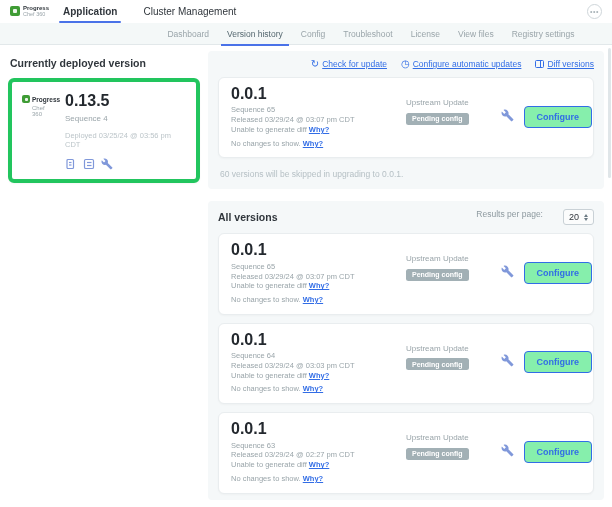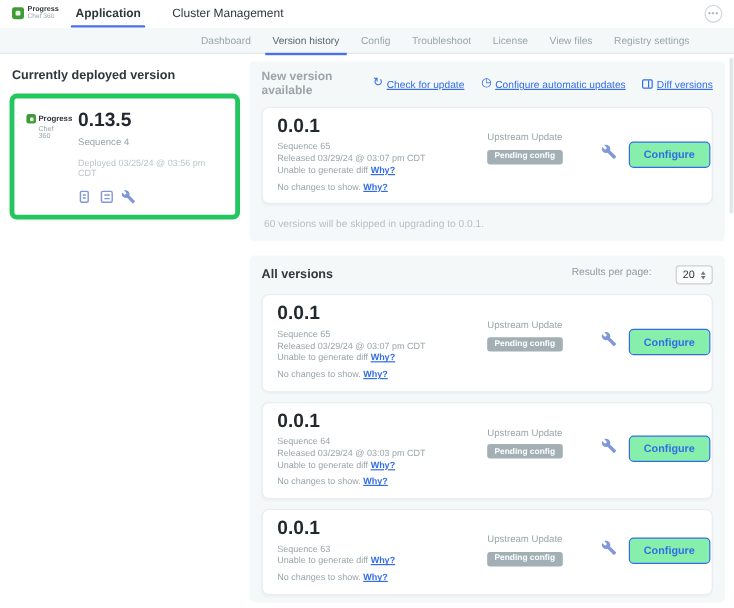--- a/index.html
+++ b/index.html
@@ -156,21 +156,20 @@
           </span>
         </div>
       </div>
     </div>
   </div>
 
   <div class="right-col">
 
     <div class="gray-section">
       <div class="section-head">
-        <span class="section-title-muted">New version available</span>
         <div class="head-links">
           <span class="head-link">
             <span class="icon-glyph">↻</span>
             <span class="ltext">Check for update</span>
           </span>
           <span class="head-link">
             <span class="icon-glyph">◷</span>
             <span class="ltext">Configure automatic updates</span>
           </span>
           <span class="head-link">
@@ -279,20 +278,21 @@
               </svg>
           </span>
           <button class="btn-configure">Configure</button>
         </div>
       </div>
 
       <div class="vcard">
         <div class="v-left">
           <div class="v-num">0.0.1</div>
           <div class="v-meta">Sequence 63</div>
+          <div class="v-meta">Released 03/29/24 @ 02:27 pm CDT</div>
           <div class="v-meta">
             <span>Unable to generate diff</span>
             <span class="why">Why?</span>
           </div>
           <div class="v-meta changes">
             <span>No changes to show.</span>
             <span class="why">Why?</span>
           </div>
         </div>
         <div class="v-mid">

